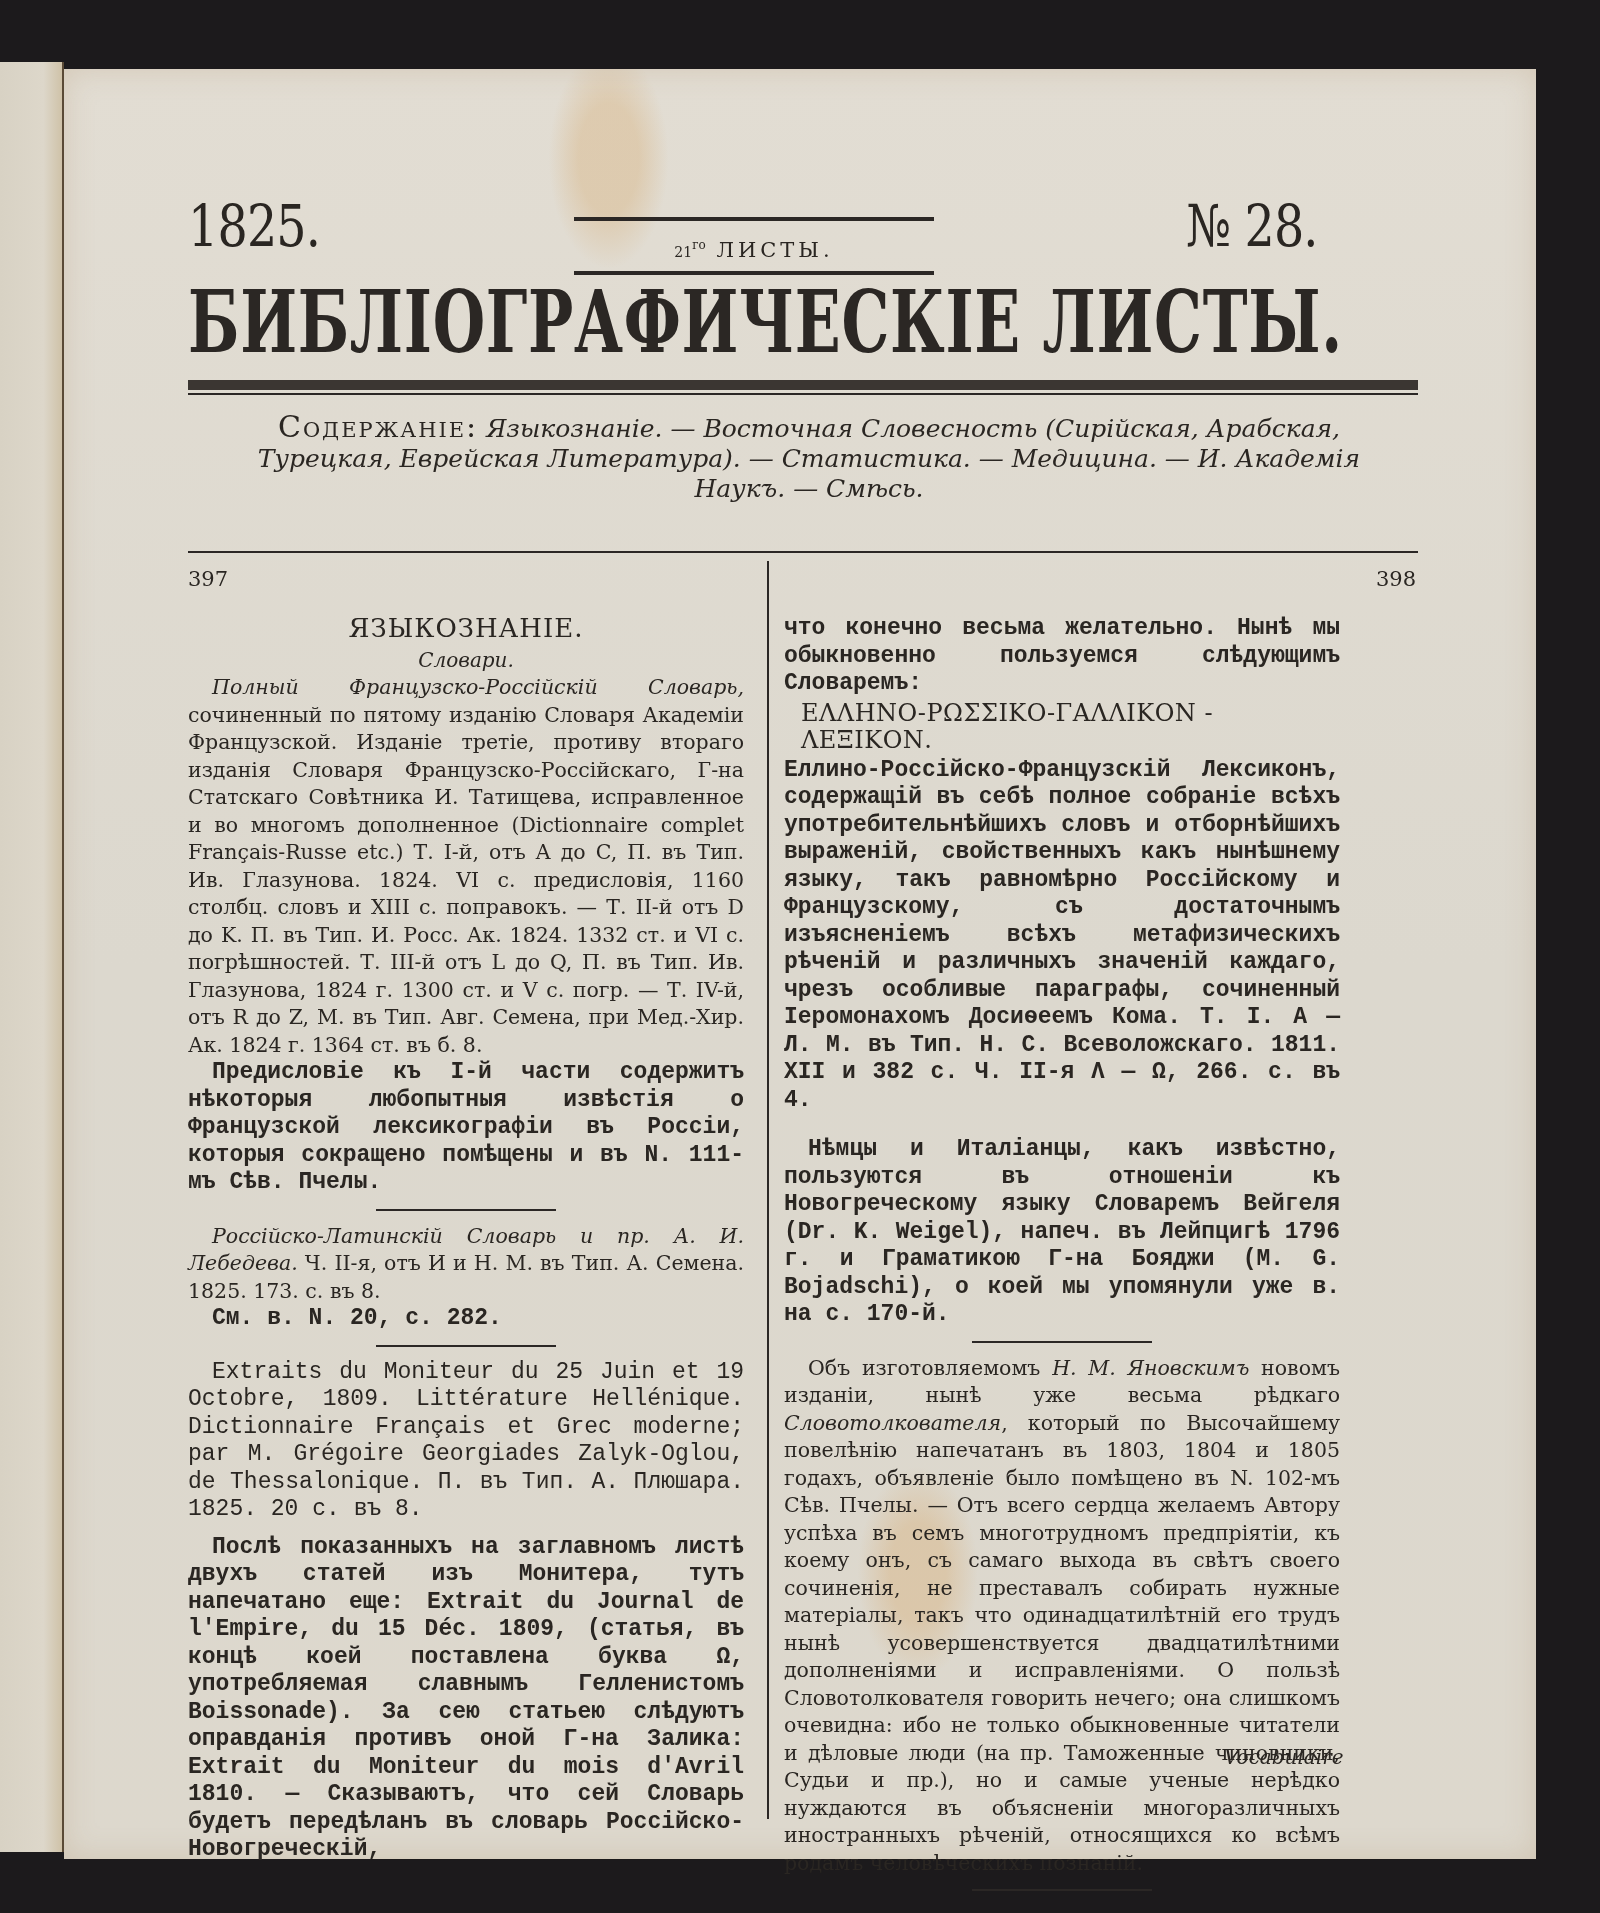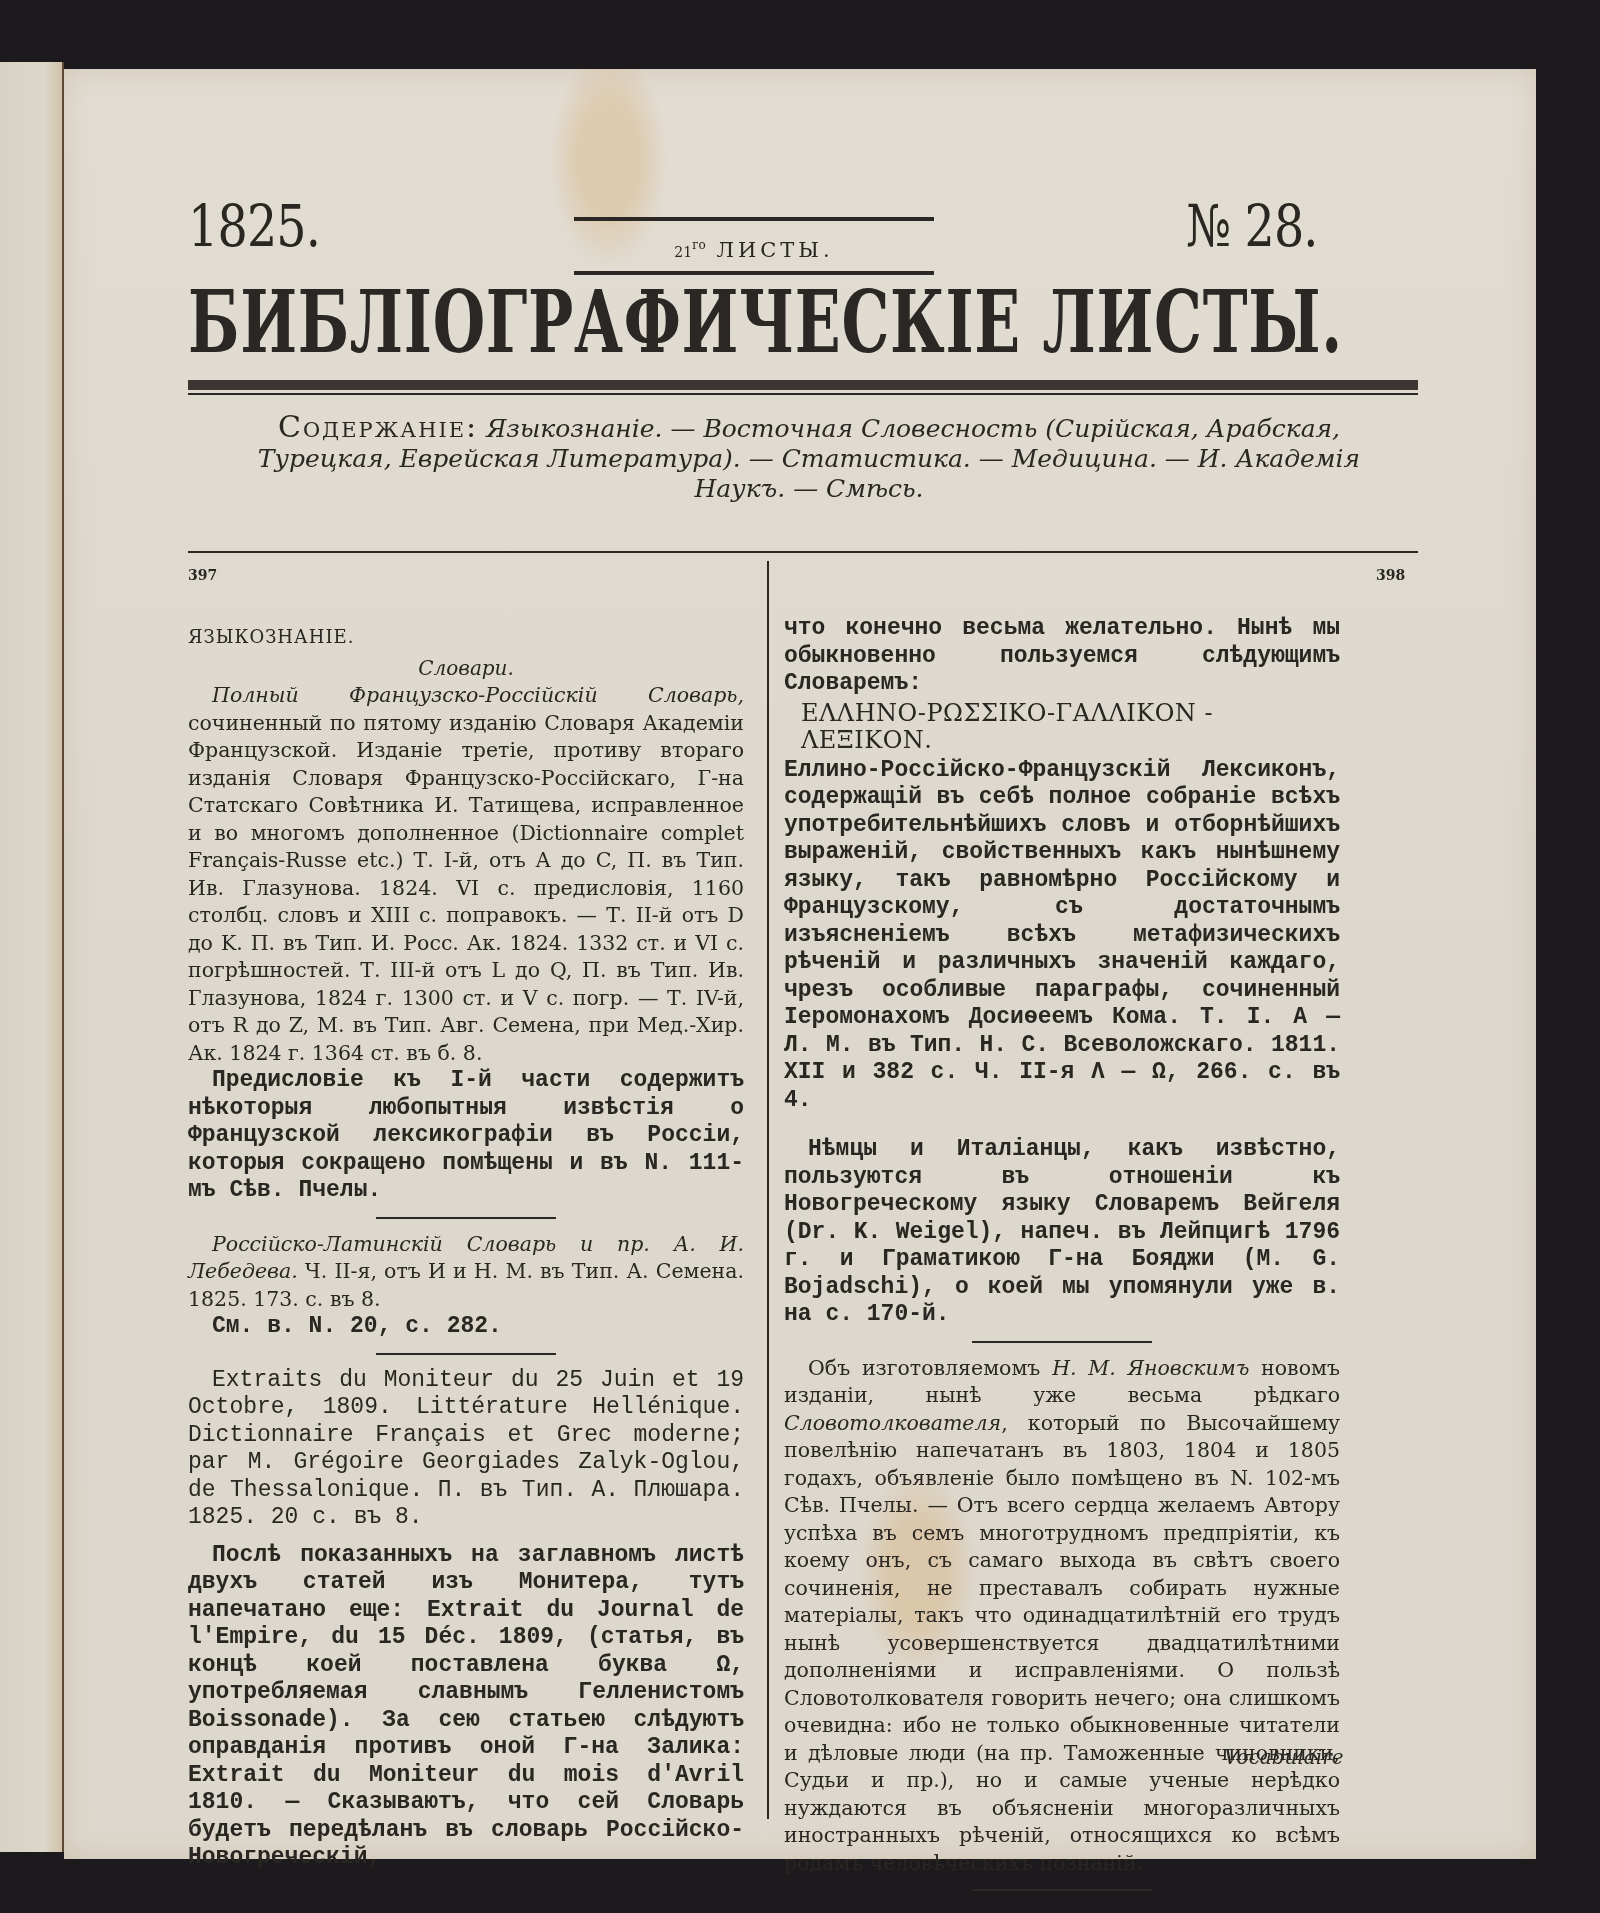--- a/index.html
+++ b/index.html
@@ -45,27 +45,27 @@
   }
   .rule-thick { left:124px; width:1230px; top:311px; height:10px; background:#3b3632; }
   .rule-thin  { left:124px; width:1230px; top:324px; height:2px; background:#2b2725; }
   .contents {
     left:150px; width:1190px; top:343px; font-size:25px; line-height:30px;
     text-align:center; font-style:italic;
   }
   .contents .lbl { font-style:normal; font-variant:small-caps; letter-spacing:2px; font-size:30px; }
   .rule-cols { left:124px; width:1230px; top:482px; height:2px; background:#2b2725; }
   .col-divider { left:703px; top:492px; width:2px; height:1258px; background:#2b2725; }
-  .pagenum { font-size:14px; top:498px;font-weight:bold; }
+  .pagenum { font-size:21px; top:498px; }
   .col { width:556px; font-size:20.5px; line-height:27.5px; text-align:justify; }
   .col-left { left:124px; top:520px; }
   .col-right { left:720px; top:520px; }
   .col p { margin:0; text-indent:24px; }
   .col .small { font-size:23px; line-height:27.5px; font-weight:bold;font-family:Liberation Mono, monospace; }
-  .col .heading { font-size:18px; letter-spacing:1px; text-indent:0; margin-top:8px; }
+  .col .heading { text-align:center; font-size:26px; letter-spacing:1px; text-indent:0; }
   .col .subheading { text-align:center; font-style:italic; font-size:20px; text-indent:0; margin:4px 0 0; }
   .col .greek { font-size:24px; text-align:left; text-indent:0; letter-spacing:0.5px; margin:2px 17px; }
   .col i { font-style:italic; }
   .col .sep { width:180px; height:2px; background:#2b2725; margin:12px auto; }
   .catchword { left:1160px; top:1676px; font-size:20px; font-style:italic; }
   .spacer-sm { height:10px; }
 </style>
 </head>
 <body>
 

